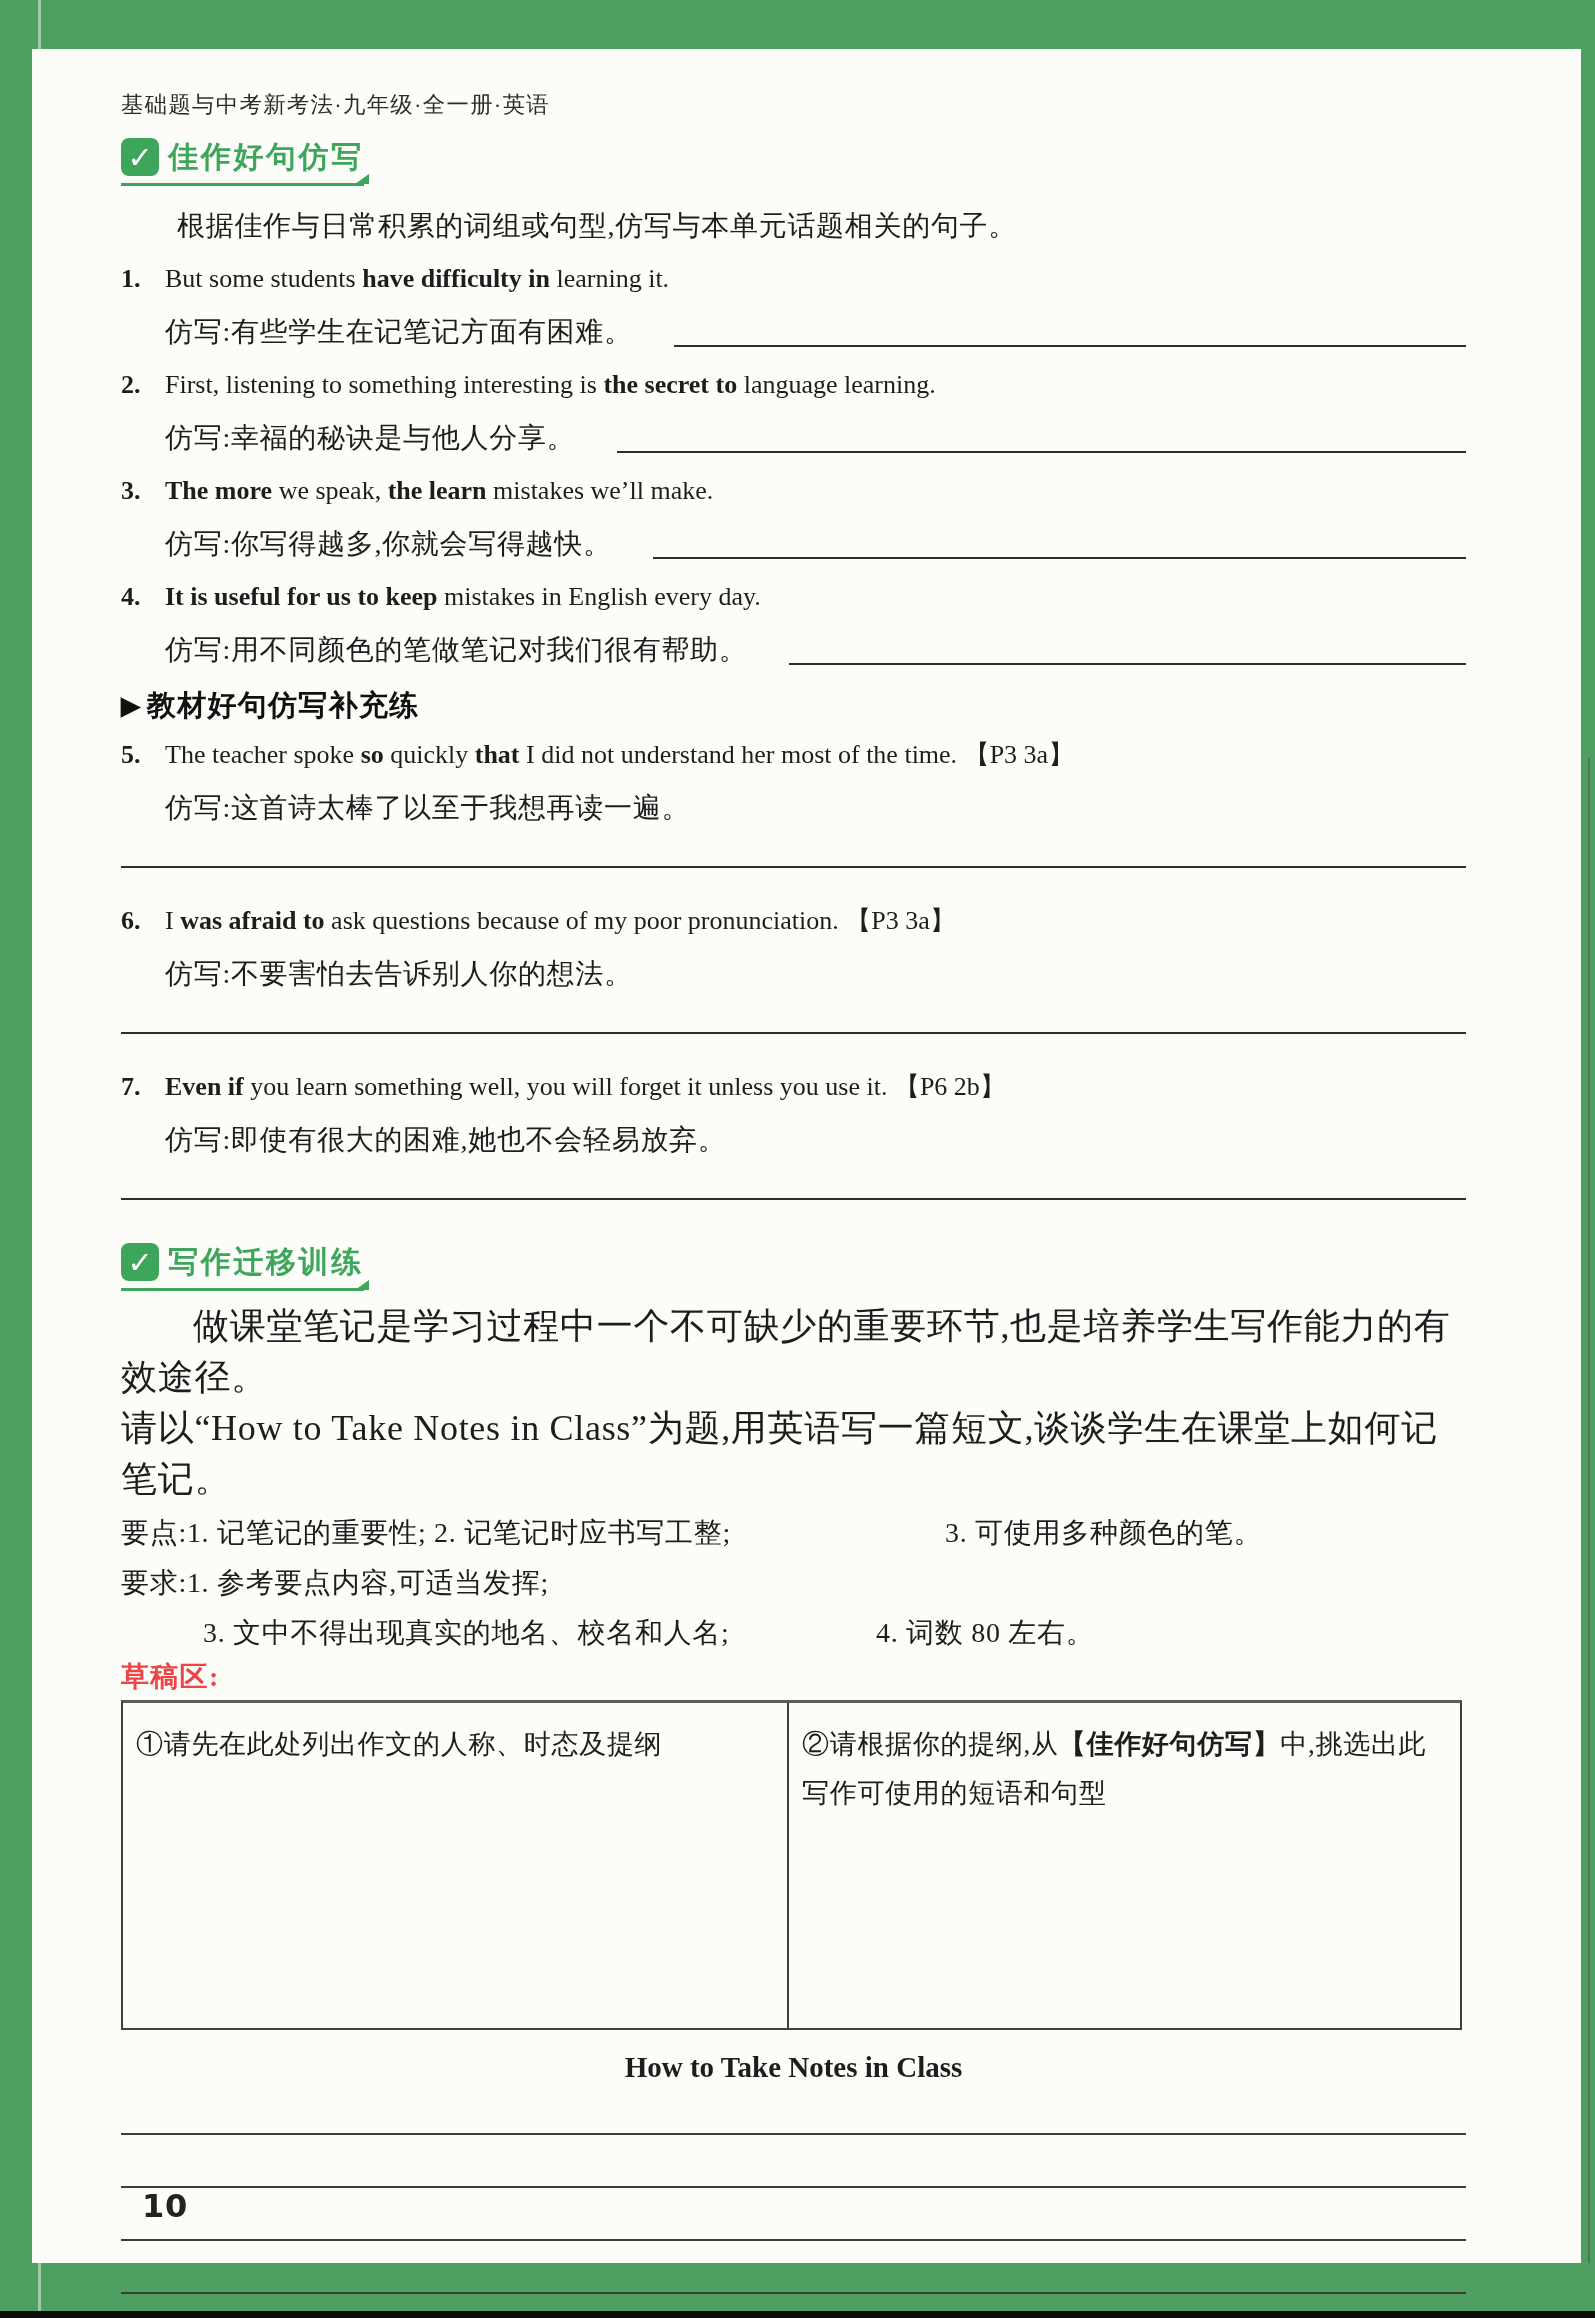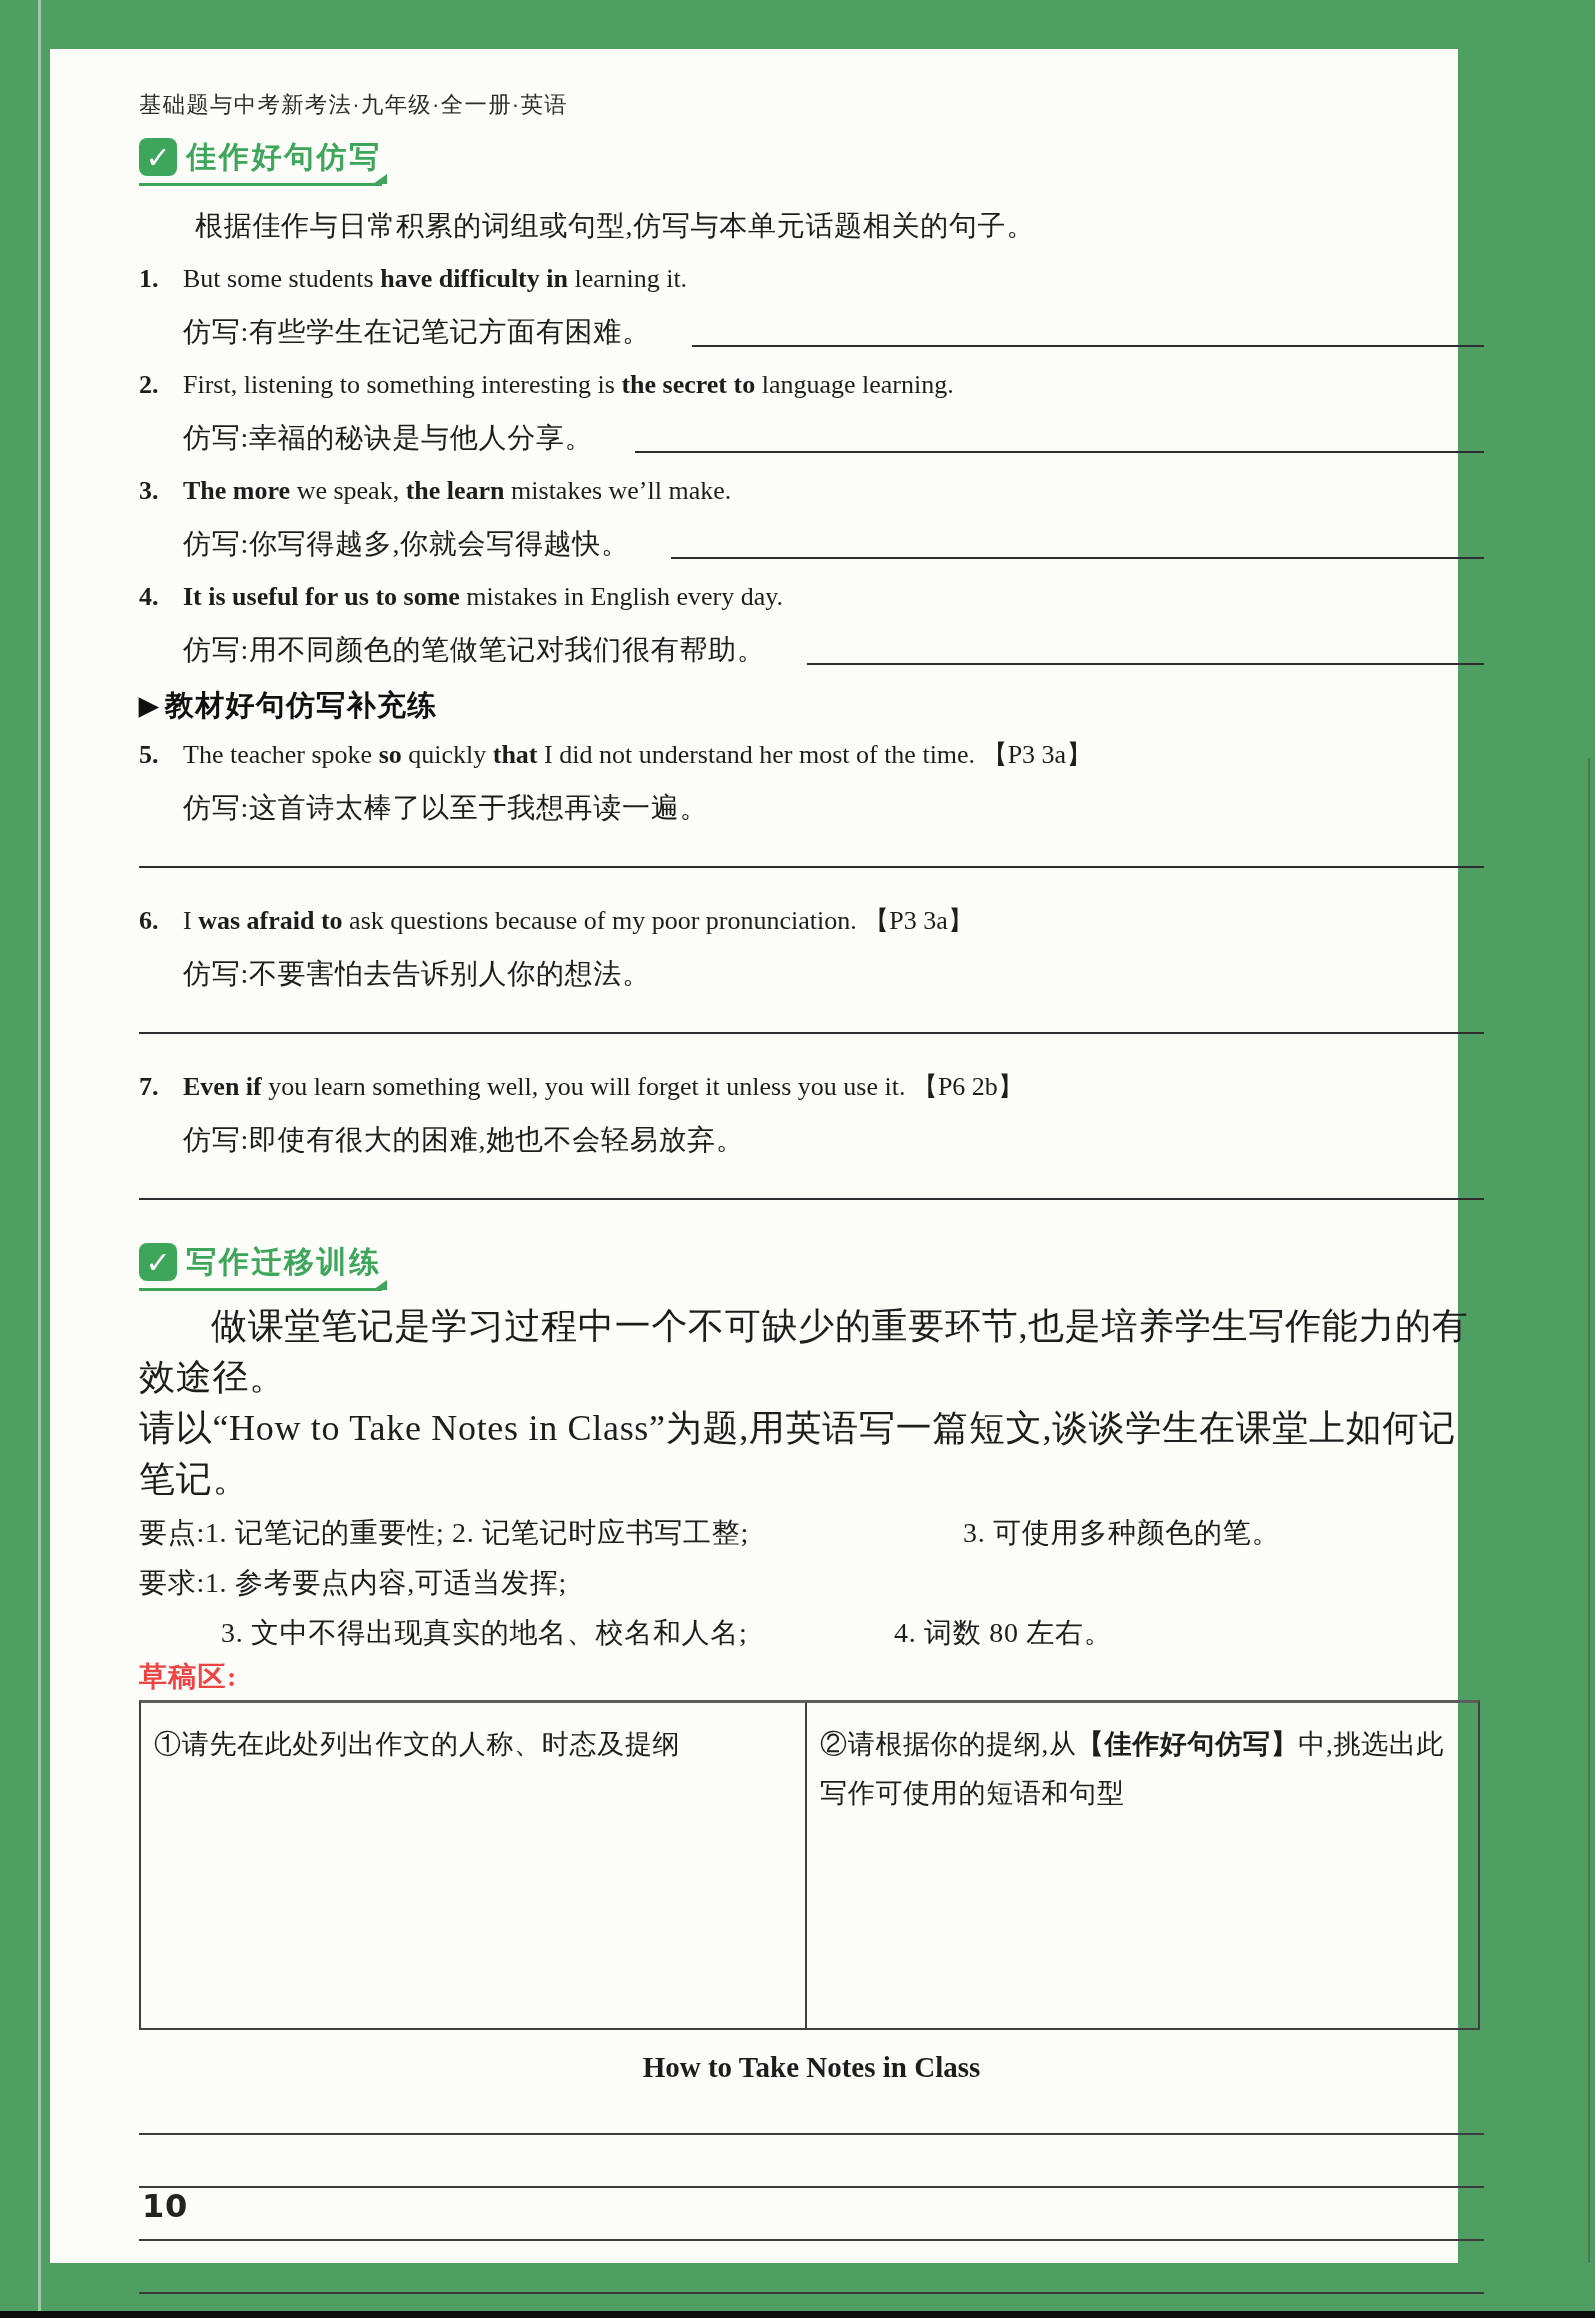--- a/index.html
+++ b/index.html
@@ -1,19 +1,19 @@
 <!DOCTYPE html>
 <html style="font-size:10.5px"><head>
 <meta charset="utf-8">
 <style>
   html,body{margin:0;padding:0;background:#333;}
   .canvas{position:relative;width:1595px;height:2319px;background:#4f9e62;overflow:hidden;
           font-family:"Liberation Serif",serif;color:#1d1d1d;}
   .left-highlight{position:absolute;left:38px;top:0;width:2.6px;height:2311px;background:rgba(255,255,255,.45);}
-  .sheet{position:absolute;left:50px;top:49px;width:1408px;height:2214px;background:#fcfcf9;}
+  .sheet{position:absolute;left:32px;top:49px;width:1549px;height:2214px;background:#fcfcf9;}
   .bottom-strip{position:absolute;left:0;top:2311px;width:1595px;height:8px;background:#0d0d0d;}
   .right-shadow{position:absolute;left:1588px;top:758px;width:2px;height:1505px;background:#55544c;opacity:.55;}
 
   .content{position:absolute;left:89px;top:0;width:1345px;}
 
   .doc-header{margin-top:41px;font-family:"Liberation Sans",sans-serif;font-size:22.4px;line-height:29px;
               color:#2c2c2c;letter-spacing:1.3px;}
 
   .badge{margin-top:16px;display:inline-block;}
   .badge-row{display:flex;align-items:center;gap:9.2px;height:44px;}
@@ -121,21 +121,21 @@
           <div class="en-line"><b>The more</b><span> we speak, </span><b>the learn</b><span> mistakes we’ll make.</span></div>
           <div class="cn-line">
               <span class="cn-text">仿写:你写得越多,你就会写得越快。</span>
               <span class="fill-line"></span>
             </div>
         </div>
       </div>
       <div class="item">
         <div class="num">4.</div>
         <div class="body">
-          <div class="en-line"><b>It is useful for us to some</b><span> mistakes in English every day.</span></div>
+          <div class="en-line"><b>It is useful for us to keep</b><span> mistakes in English every day.</span></div>
           <div class="cn-line">
               <span class="cn-text">仿写:用不同颜色的笔做笔记对我们很有帮助。</span>
               <span class="fill-line"></span>
             </div>
         </div>
       </div>
 
       <div class="sub-heading">
         <span class="tri">▶</span>
         <span>教材好句仿写补充练</span>

